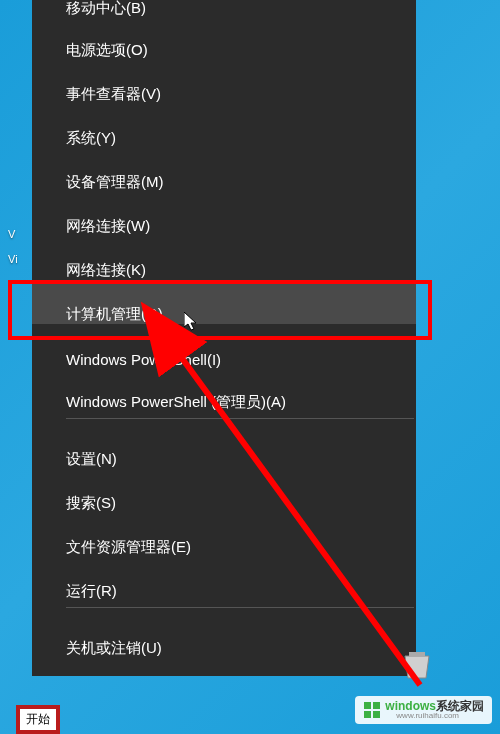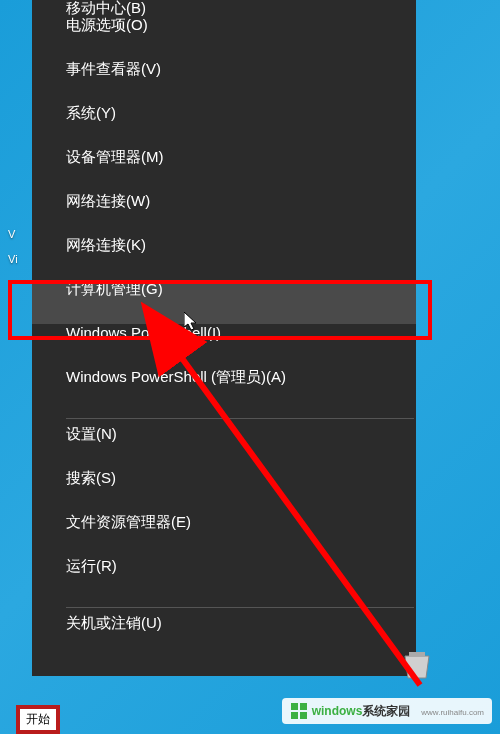--- a/index.html
+++ b/index.html
@@ -29,21 +29,21 @@
       left: 32px;
       top: 0;
       width: 384px;
       background: #2b2b2b;
       padding-top: 0;
       padding-bottom: 18px;
     }
     .menu-item {
       height: 44px;
       display: flex;
-      align-items: flex-start;
+      align-items: flex-end;
       padding-left: 34px;
       color: #fff;
       font-size: 15px;
       cursor: pointer;
     }
     .menu-item.first-partial {
       height: 16px;
       align-items: center;
       padding-top: 0;
     }
@@ -106,23 +106,22 @@
       gap: 4px;
       z-index: 20;
     }
     .watermark-logo {
       width: 18px;
       height: 18px;
       display: inline-block;
     }
     .watermark-text {
       display: flex;
-      flex-direction: row;
+      flex-direction: column;
       line-height: 1;
-      align-items: flex-end;
     }
     .watermark-title {
       font-size: 12px;
       font-weight: bold;
     }
     .watermark-title .green { color: #3cb043; }
     .watermark-title .black { color: #333; }
     .watermark-url {
       font-size: 8px;
       color: #888;

